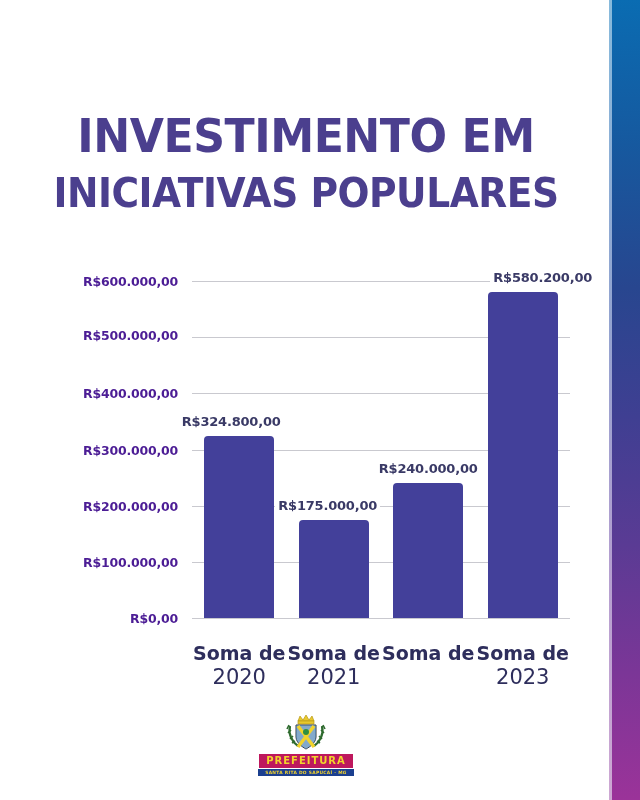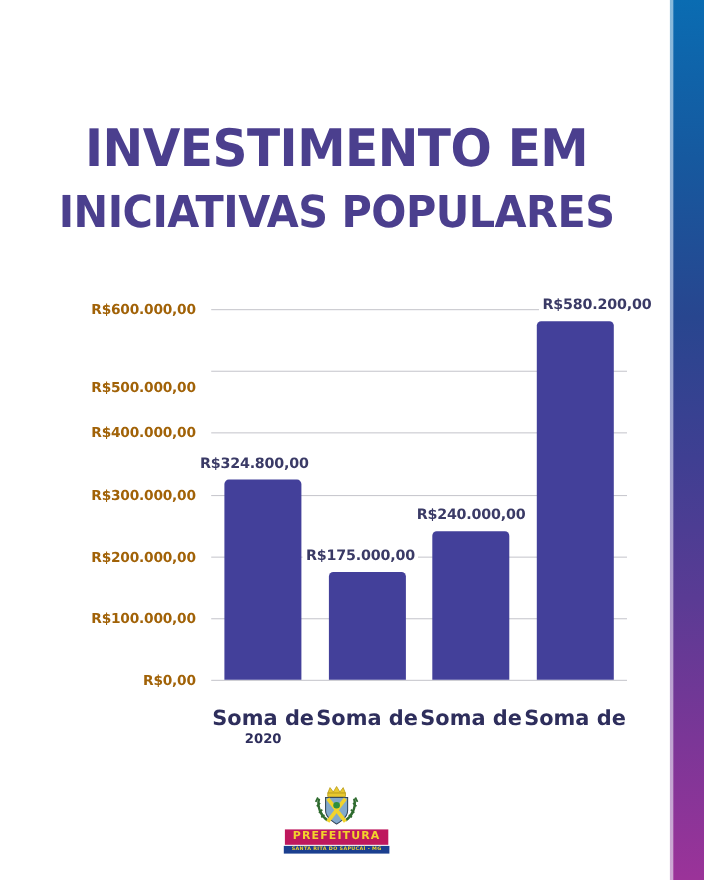--- a/index.html
+++ b/index.html
@@ -97,21 +97,21 @@
     left: 0;
     width: 378px;
     height: 1px;
     background: #c9c9cf;
   }
 
   .axis-label {
     position: absolute;
     right: 0;
     text-align: right;
-    color: #a16207;
+    color: #4c1d95;
     font-size: 12.5px;
     font-weight: bold;
     font-family: "DejaVu Sans", sans-serif;
     white-space: nowrap;
     transform: translateY(-50%);
     letter-spacing: -0.2px;
   }
   .axis-label-col {
     position: absolute;
     left: 0;
@@ -147,22 +147,22 @@
     font-family: "DejaVu Sans", sans-serif;
     white-space: nowrap;
   }
   .cat-top {
     font-size: 19px;
     font-weight: bold;
     display: block;
     line-height: 1.15;
   }
   .cat-year {
-    font-size: 12px;
-    font-weight: bold;
+    font-size: 21px;
+    font-weight: normal;
     display: block;
     line-height: 1.15;
   }
 
   
   .logo {
     position: absolute;
     left: 0;
     top: 712px;
     width: 612px;
@@ -212,21 +212,21 @@
   </div>
 
   <div class="chart">
 
     <div class="axis-label-col" id="axis-labels">
         <div class="axis-label" style="top: 337px; margin-left: 10px;">R$0,00</div>
         <div class="axis-label" style="top: 280.833px;">R$100.000,00</div>
         <div class="axis-label" style="top: 224.667px;">R$200.000,00</div>
         <div class="axis-label" style="top: 168.5px;">R$300.000,00</div>
         <div class="axis-label" style="top: 112.333px;">R$400.000,00</div>
-        <div class="axis-label" style="top: 71px;">R$500.000,00</div>
+        <div class="axis-label" style="top: 54px;">R$500.000,00</div>
         <div class="axis-label" style="top: 0px;">R$600.000,00</div>
       </div>
 
     <div class="plot" id="plot">
         <div class="gridline" style="top: 337px; background: rgb(201, 201, 207);"></div>
         <div class="gridline" style="top: 280.833px; background: rgb(201, 201, 207);"></div>
         <div class="gridline" style="top: 224.667px; background: rgb(201, 201, 207);"></div>
         <div class="gridline" style="top: 168.5px; background: rgb(201, 201, 207);"></div>
         <div class="gridline" style="top: 112.333px; background: rgb(201, 201, 207);"></div>
         <div class="gridline" style="top: 56.1667px; background: rgb(201, 201, 207);"></div>
@@ -234,30 +234,32 @@
         <div class="bar" style="left: 12.25px; width: 70px; height: 182.429px; background: rgb(67, 64, 154);"></div>
         <div class="bar-value" style="visibility: visible; left: -13.25px; top: 132.571px;">R$324.800,00</div>
         <div class="cat-label" style="left: 0px; width: 94.5px;">
           <span class="cat-top">Soma de</span>
           <span class="cat-year">2020</span>
         </div>
         <div class="bar" style="left: 106.75px; width: 70px; height: 98.2917px; background: rgb(67, 64, 154);"></div>
         <div class="bar-value" style="visibility: visible; left: 83.25px; top: 216.708px;">R$175.000,00</div>
         <div class="cat-label" style="left: 94.5px; width: 94.5px;">
           <span class="cat-top">Soma de</span>
+          <span class="cat-year">2021</span>
         </div>
         <div class="bar" style="left: 201.25px; width: 70px; height: 134.8px; background: rgb(67, 64, 154);"></div>
         <div class="bar-value" style="visibility: visible; left: 183.75px; top: 180.2px;">R$240.000,00</div>
         <div class="cat-label" style="left: 189px; width: 94.5px;">
           <span class="cat-top">Soma de</span>
         </div>
         <div class="bar" style="left: 295.75px; width: 70px; height: 325.879px; background: rgb(67, 64, 154);"></div>
         <div class="bar-value" style="visibility: visible; left: 298.25px; top: -10.879px;">R$580.200,00</div>
         <div class="cat-label" style="left: 283.5px; width: 94.5px;">
           <span class="cat-top">Soma de</span>
+          <span class="cat-year">2023</span>
         </div>
       </div>
   </div>
 
   <div class="logo">
     <div class="crest">
       <svg viewBox="0 0 46 40" width="46" height="40" aria-hidden="true">
 
         <path d="M7 14 C5 22 9 30 15 34" stroke="#2f6b2f" stroke-width="2.2" fill="none"></path>
         <path d="M39 14 C41 22 37 30 31 34" stroke="#2f6b2f" stroke-width="2.2" fill="none"></path>

